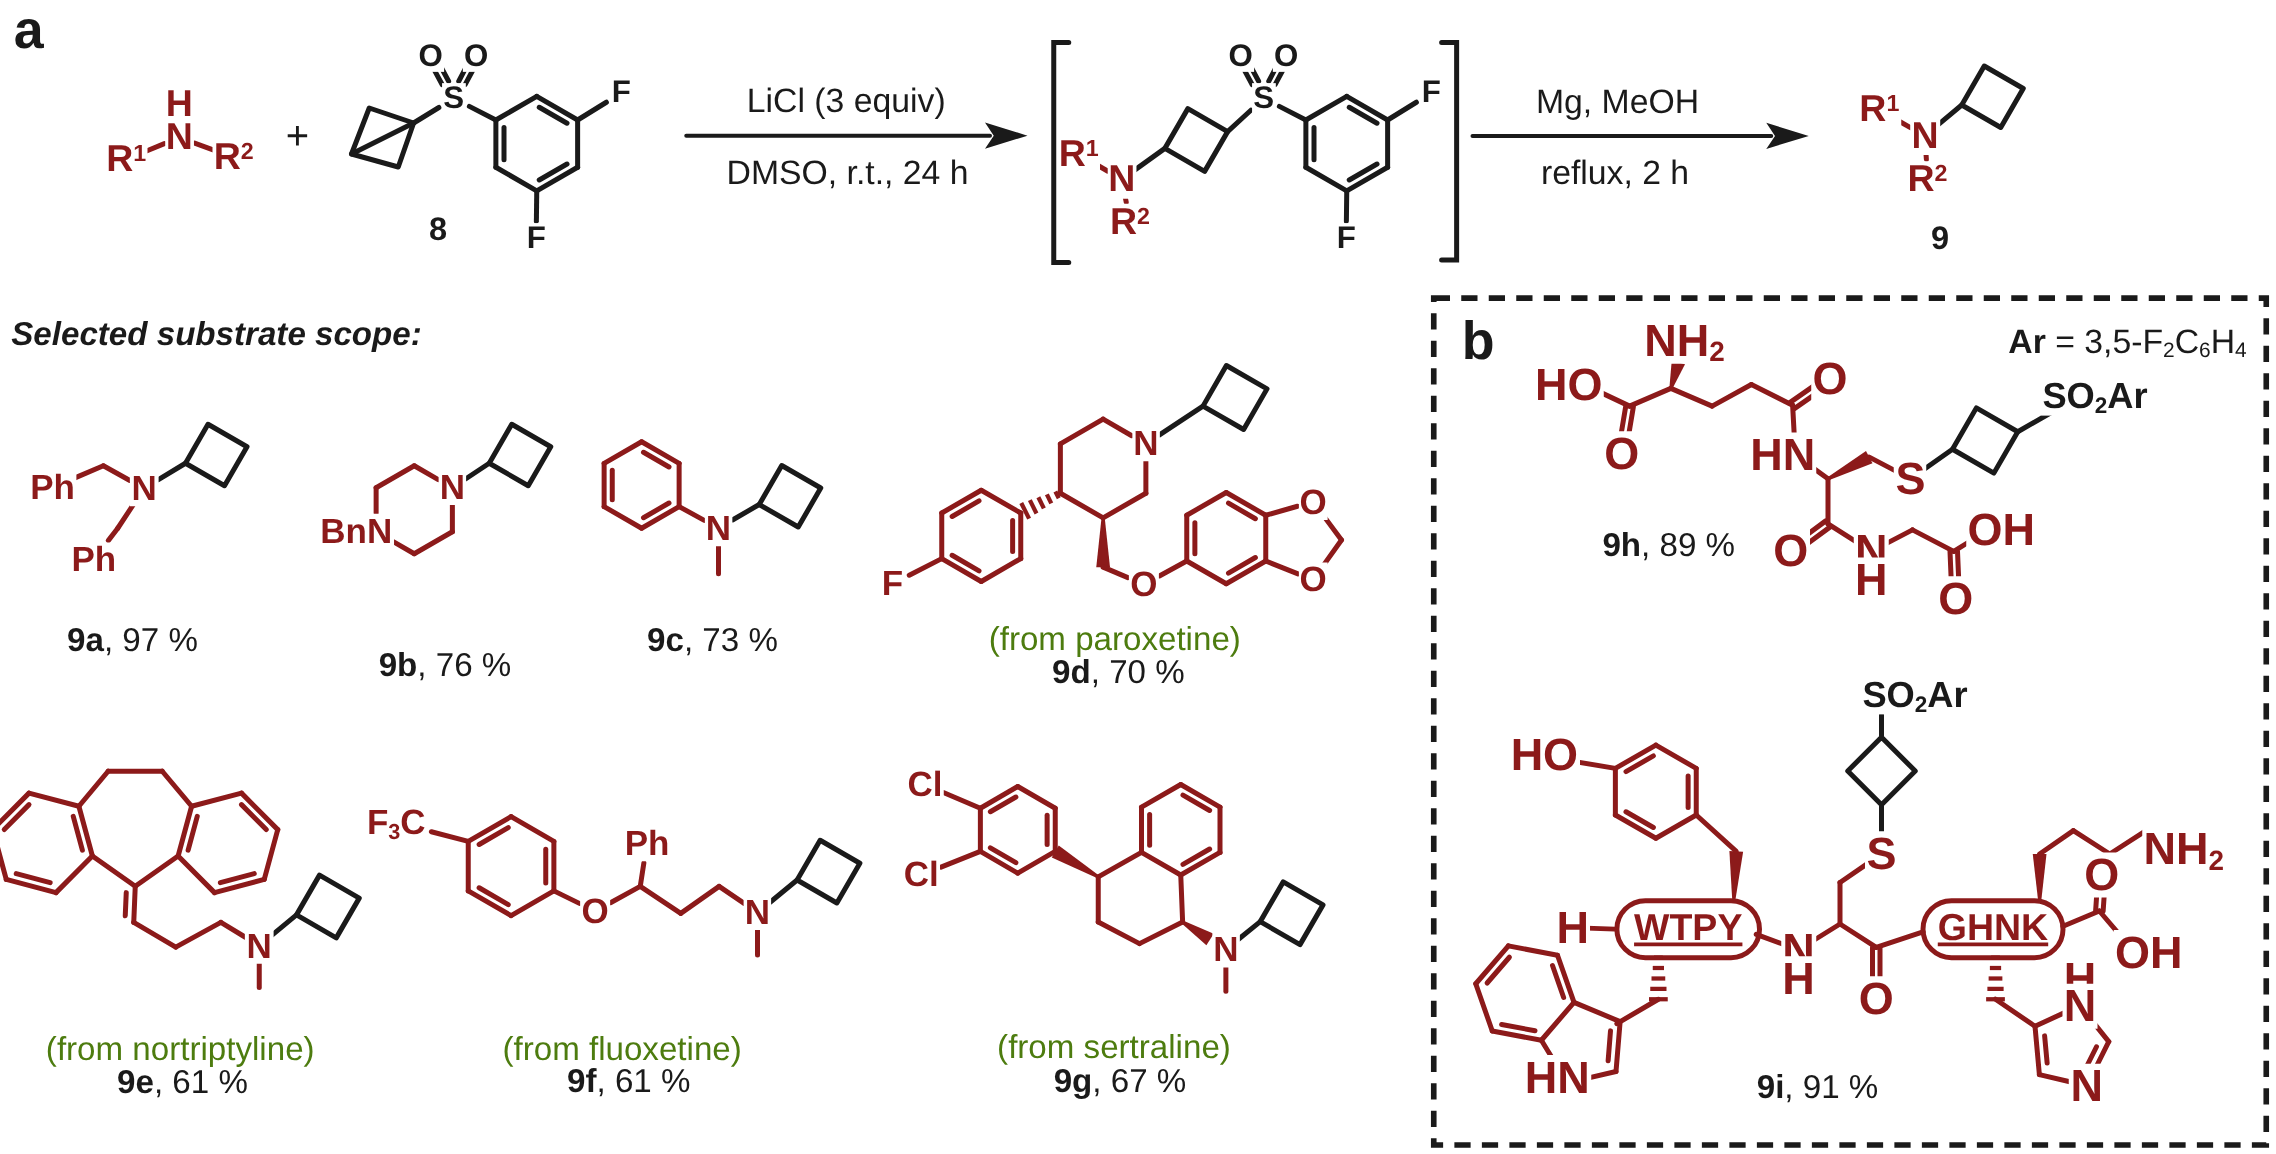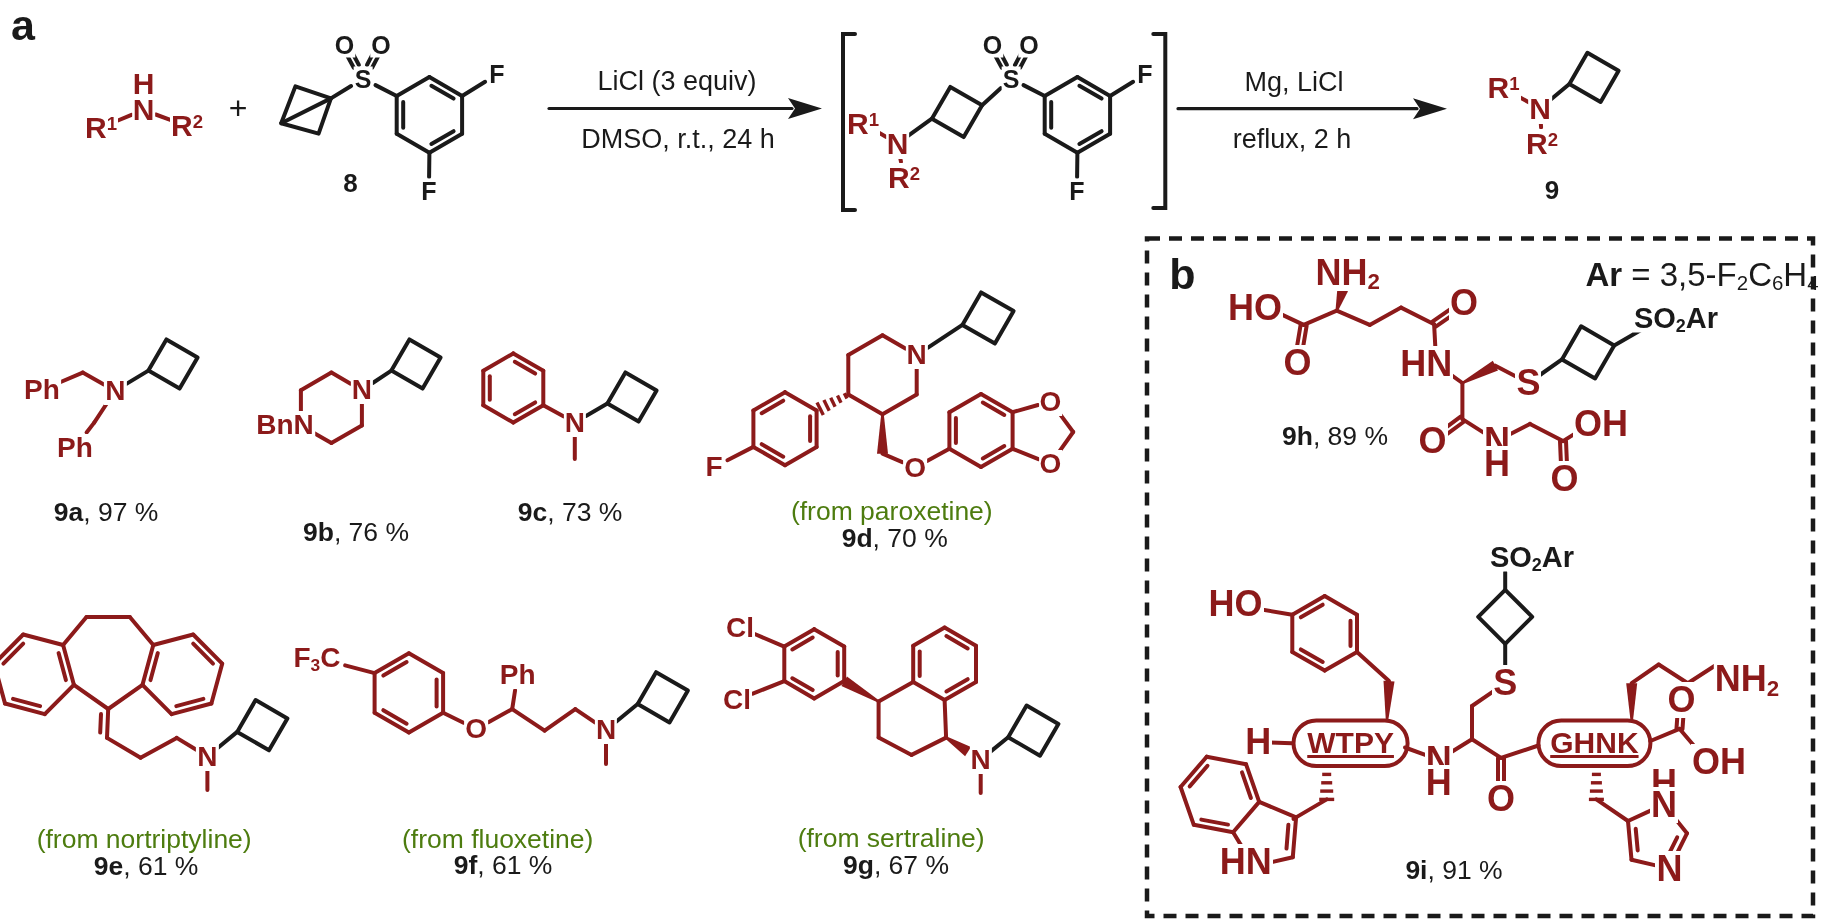--- a/index.html
+++ b/index.html
@@ -14,21 +14,21 @@
   .ats   { font-size:25px; font-weight:bold; color:#1A1A1A; }
   .at    { font-size:28px; font-weight:bold; color:#8C1A1A; }
   .atb   { font-size:36px; font-weight:bold; color:#8C1A1A; }
   .atbk  { font-size:29px; font-weight:bold; color:#1A1A1A; }
   .num   { font-size:26px; font-weight:bold; color:#1A1A1A; background:transparent; }
   .cond  { font-size:27px; color:#1A1A1A; background:transparent; }
   .heading { font-size:26.5px; font-weight:bold; font-style:italic; color:#1A1A1A; background:transparent; }
   .entry { font-size:26.5px; color:#1A1A1A; background:transparent; }
   .entry .bb { font-weight:bold;margin-top:20px; }
   .src   { font-size:26.5px; color:#4d7c0f; background:transparent; }
-  .ardef { font-size:33px; color:#1A1A1A; background:transparent; }
+  .ardef { font-size:27px; color:#1A1A1A; background:transparent; }
   .ardef .bb { font-weight:bold; }
   .pill  { font-size:30px; font-weight:bold; color:#8C1A1A; background:transparent;text-decoration:underline; }
   sup.u { font-size:.62em; position:relative; top:-.42em; vertical-align:baseline; }
   sub.u { font-size:.62em; position:relative; top:.22em; vertical-align:baseline; }
 </style>
 </head>
 <body>
 
 <div class="fig">
   <svg width="1821" height="923" viewBox="0 0 1821 923" aria-hidden="true">
@@ -375,26 +375,27 @@
   <div class="lbl cond" style="left:677px;top:81px">LiCl (3 equiv)</div>
   <div class="lbl cond" style="left:678px;top:138.5px">DMSO, r.t., 24 h</div>
   <div class="lbl ats" style="left:992.6px;top:44.6px">O</div>
   <div class="lbl ats" style="left:1029px;top:44.6px">O</div>
   <div class="lbl ats" style="left:1011px;top:78.7px">S</div>
   <div class="lbl ats" style="left:1145px;top:74.4px">F</div>
   <div class="lbl ats" style="left:1077px;top:191px">F</div>
   <div class="lbl rl" style="left:863px;top:123.5px">R<sup class="u">1</sup></div>
   <div class="lbl rl" style="left:897.5px;top:143.5px">N</div>
   <div class="lbl rl" style="left:904px;top:177.5px">R<sup class="u">2</sup></div>
-  <div class="lbl cond" style="left:1294px;top:82px">Mg, LiCl</div>
+  <div class="lbl cond" style="left:1294px;top:82px">Mg, MeOH</div>
   <div class="lbl cond" style="left:1292px;top:139px">reflux, 2 h</div>
   <div class="lbl rl" style="left:1503.5px;top:88px">R<sup class="u">1</sup></div>
   <div class="lbl rl" style="left:1540px;top:108.7px">N</div>
   <div class="lbl rl" style="left:1542px;top:143.5px">R<sup class="u">2</sup></div>
   <div class="lbl num" style="left:1552px;top:190px">9</div>
+  <div class="lbl heading" style="left:8px;top:267px;transform:translate(0,-50%)">Selected substrate scope:</div>
   <div class="lbl at" style="left:42px;top:390px">Ph</div>
   <div class="lbl at" style="left:115.3px;top:390.7px">N</div>
   <div class="lbl at" style="left:75px;top:447.6px">Ph</div>
   <div class="lbl entry" style="left:106px;top:512px"><span class="bb">9a</span><span class="rr">, 97 %</span></div>
   <div class="lbl at" style="left:361.9px;top:390.2px">N</div>
   <div class="lbl at" style="left:285px;top:425.4px">BnN</div>
   <div class="lbl entry" style="left:356px;top:532px"><span class="bb">9b</span><span class="rr">, 76 %</span></div>
   <div class="lbl at" style="left:574.8px;top:422.6px">N</div>
   <div class="lbl entry" style="left:570px;top:512px"><span class="bb">9c</span><span class="rr">, 73 %</span></div>
   <div class="lbl at" style="left:916.7px;top:355.1px">N</div>

